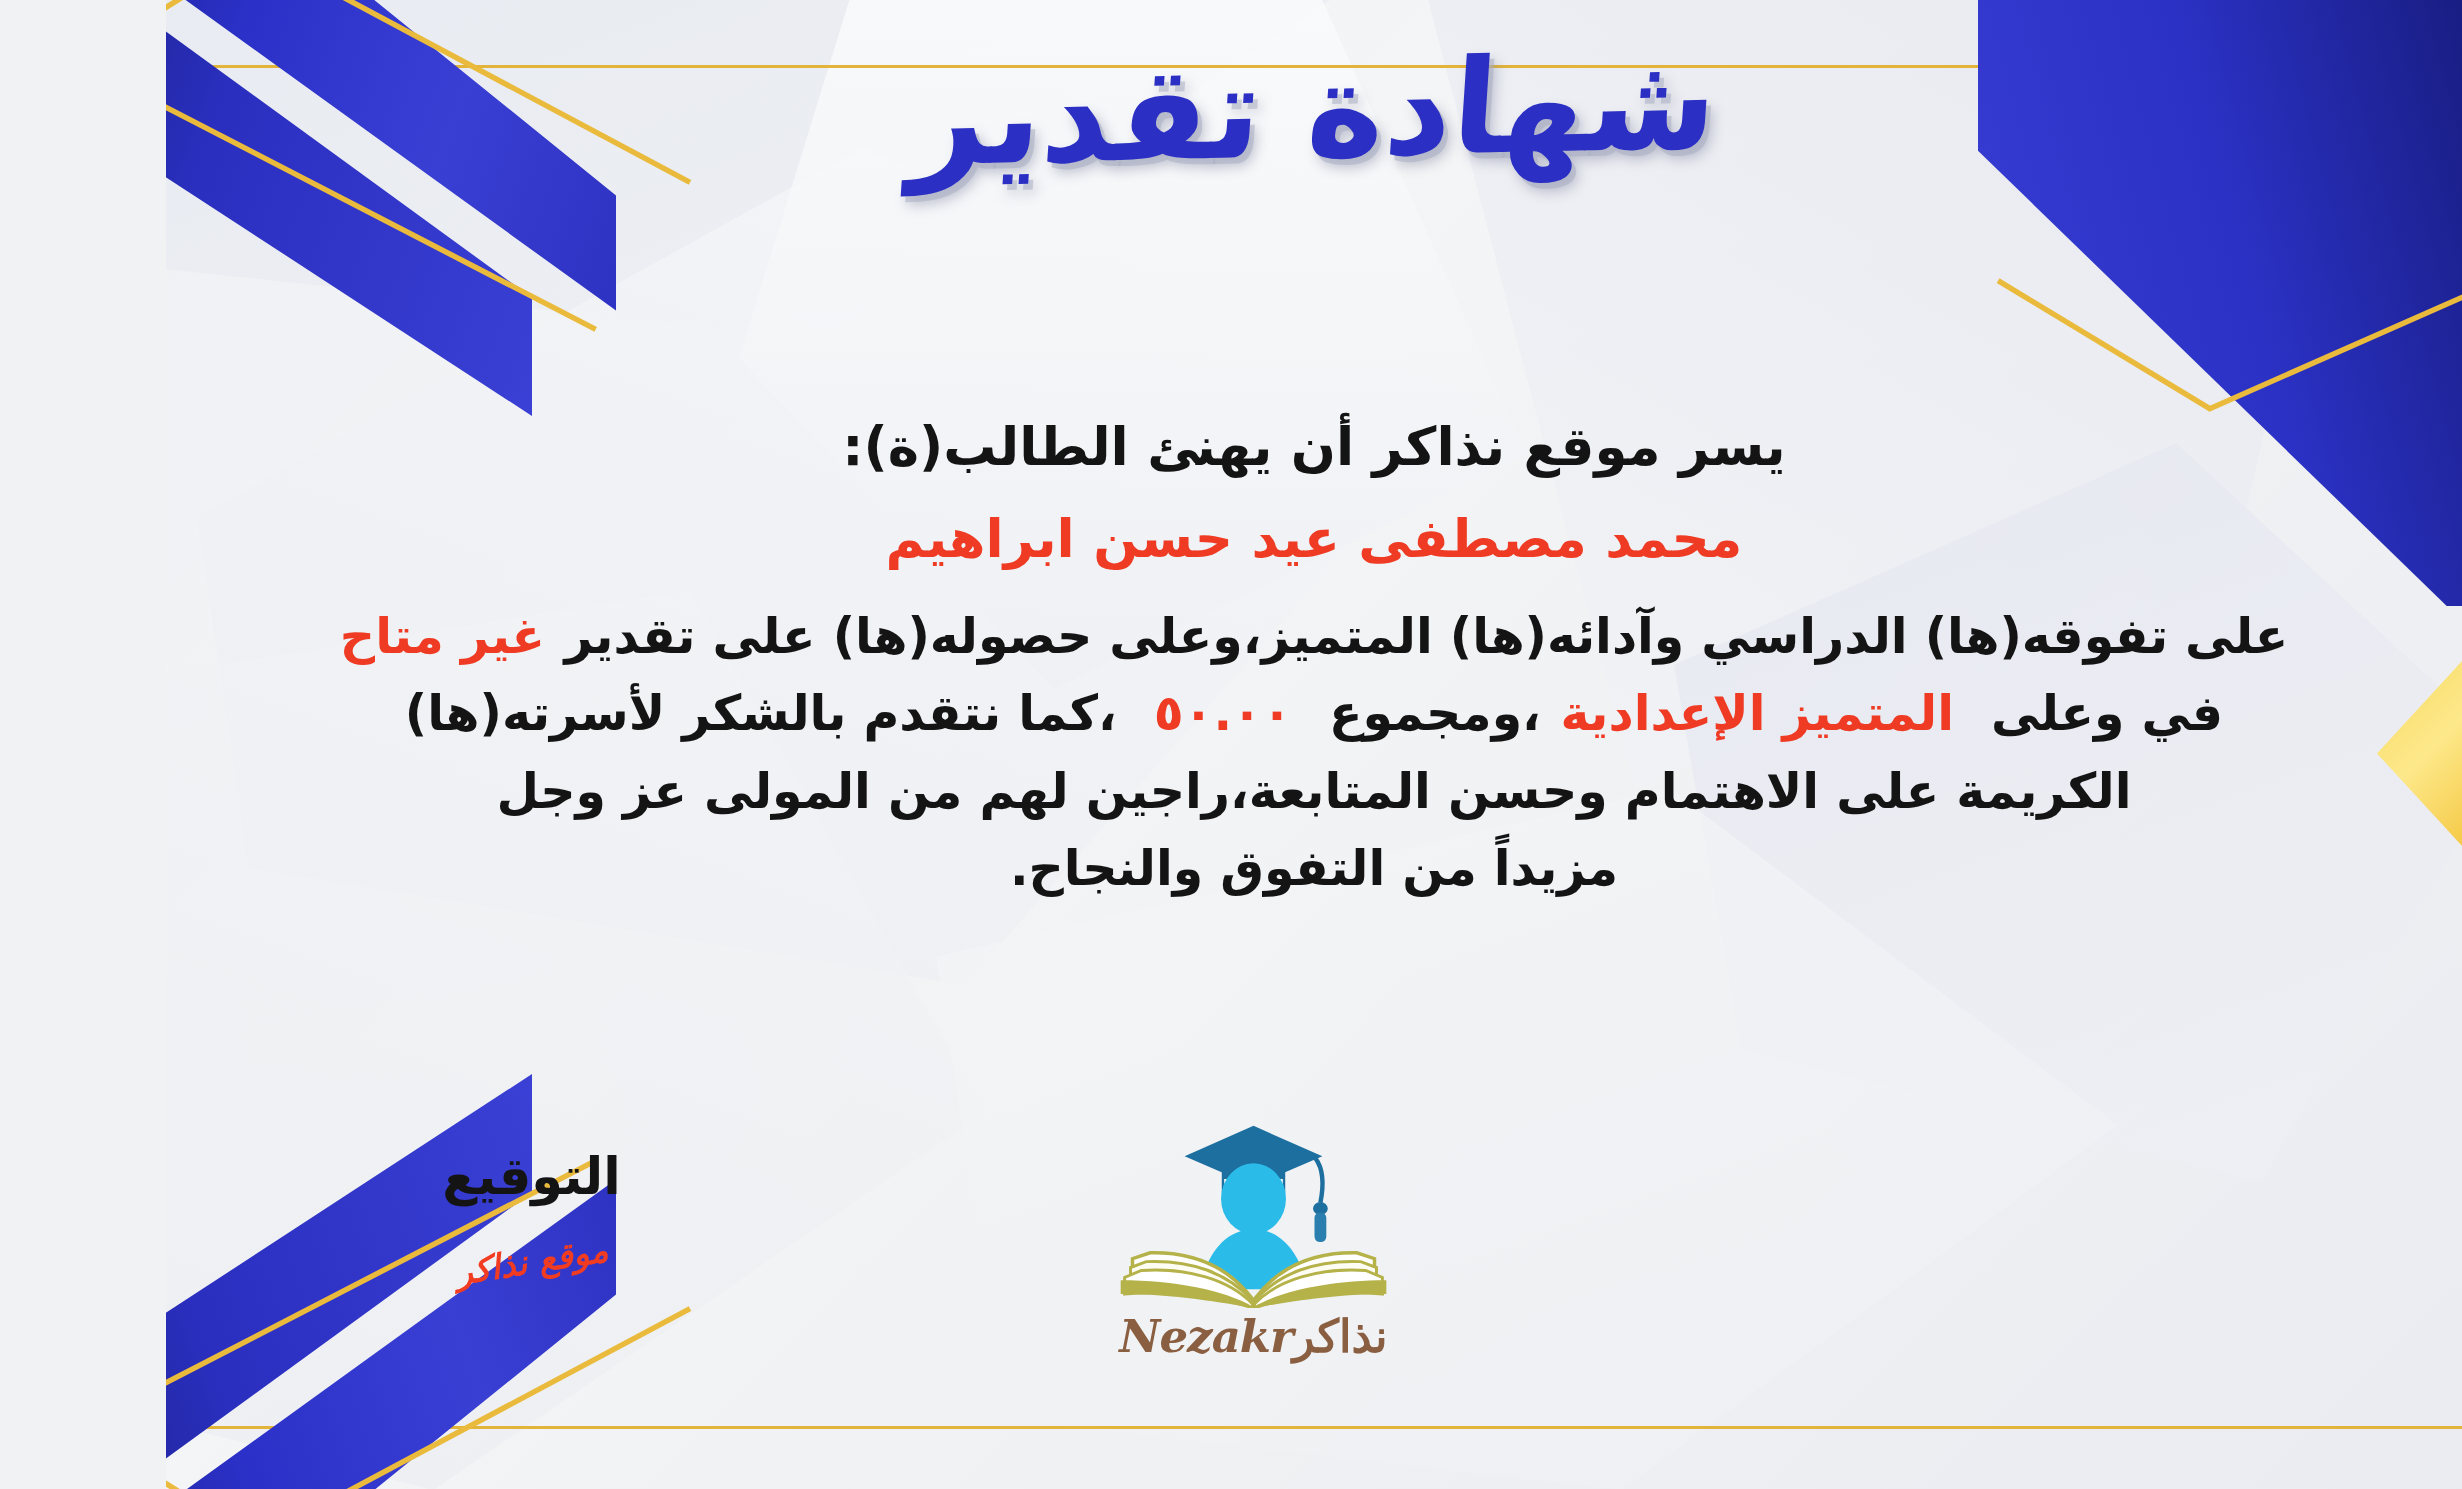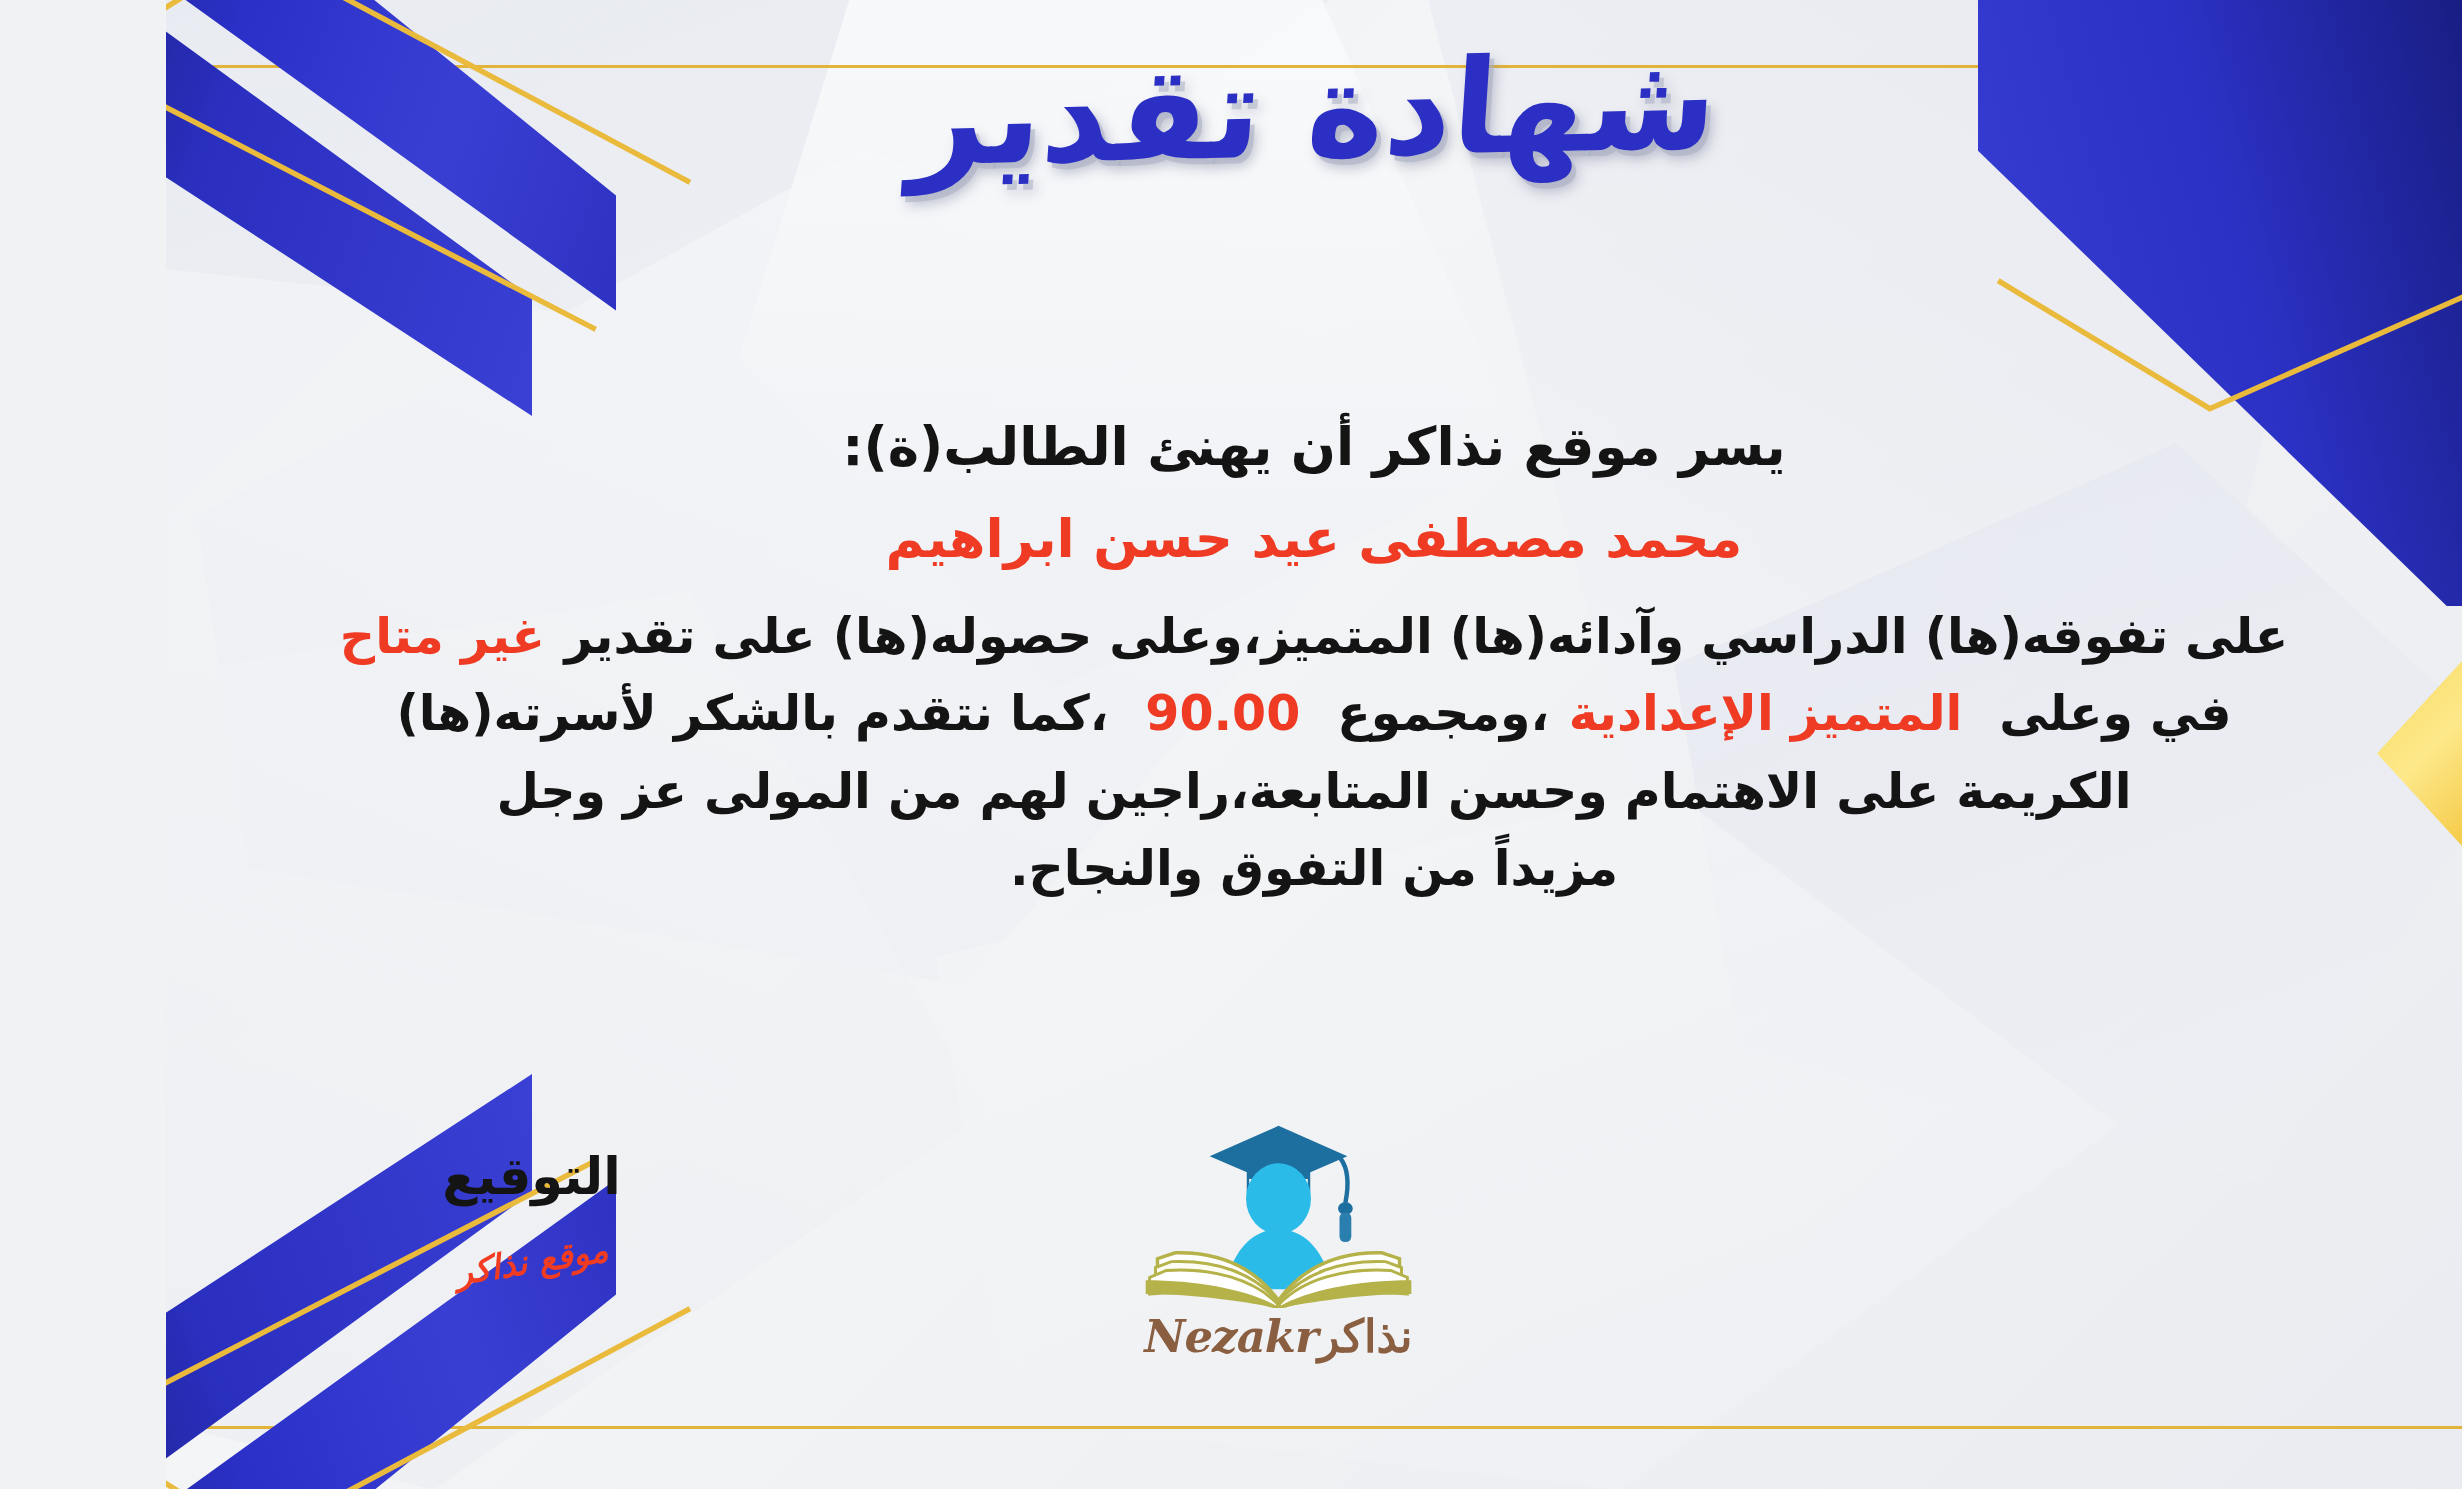--- a/index.html
+++ b/index.html
@@ -209,21 +209,21 @@
     font-style:italic;
     color:#f23c22;
     transform:rotate(-9deg);
     display:inline-block;
     letter-spacing:2px;
   }
 
   
   .logo{
     position:absolute;
-    left:1106px;
+    left:1081px;
     top:1111px;
     width:345px;
     text-align:center;
     z-index:5;
   }
   .logo svg{display:block;margin:0 auto;}
   .logo-text{
     margin-top:2px;
     font-size:45px;
     font-weight:bold;
@@ -309,21 +309,21 @@
 
     <div class="line-intro">يسر موقع نذاكر أن يهنئ الطالب(ة):</div>
 
     <div class="line-name">محمد مصطفى عيد حسن ابراهيم</div>
 
     <div class="para">
       <span class="row">
         <span>على تفوقه(ها) الدراسي وآدائه(ها) المتميز،وعلى حصوله(ها) على تقدير</span><span class="gap-sm"></span><span class="red">غير متاح</span>
       </span>
       <span class="row">
-        <span>في وعلى</span><span class="gap"></span><span class="red">المتميز الإعدادية</span><span class="gap-sm"></span><span>،ومجموع</span><span class="gap"></span><span class="red">90.00</span><span class="gap"></span><span>،كما نتقدم بالشكر لأسرته(ها)</span>
+        <span>في وعلى</span><span class="gap"></span><span class="red">المتميز الإعدادية</span><span class="gap-sm"></span><span>،ومجموع</span><span class="gap"></span><span class="red">٥٠.٠٠</span><span class="gap"></span><span>،كما نتقدم بالشكر لأسرته(ها)</span>
       </span>
       <span class="row">الكريمة على الاهتمام وحسن المتابعة،راجين لهم من المولى عز وجل</span>
       <span class="row">مزيداً من التفوق والنجاح.</span>
     </div>
   </div>
 
   <div class="signature">
     <div class="sig-label">التوقيع</div>
     <div class="sig-mark">موقع نذاكر</div>
   </div>

